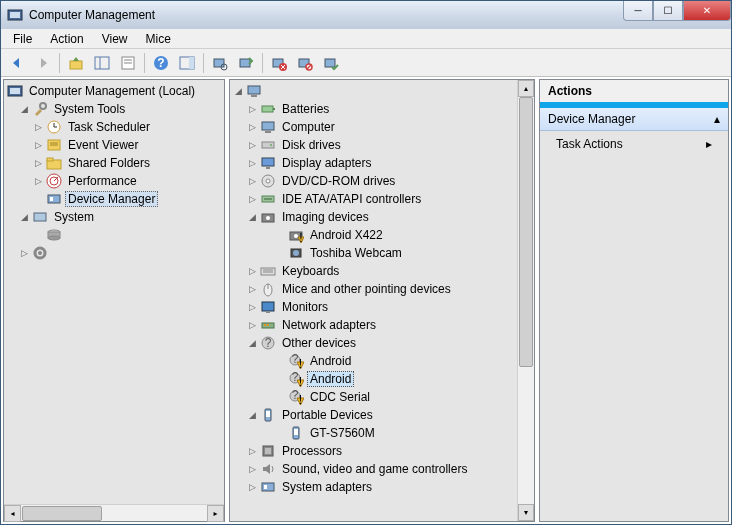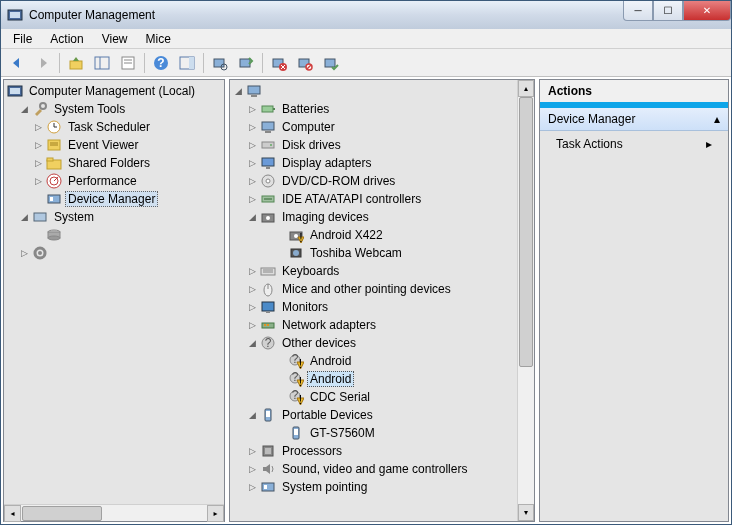--- a/index.html
+++ b/index.html
@@ -496,21 +496,21 @@
             <span class="nlabel">Sound, video and game controllers</span>
           </div>
           <div class="node" style="padding-left: 16px;">
             <span class="expander">▷</span>
             <span class="nicon">
               <svg width="16" height="16">
                 <rect x="2" y="4" width="12" height="8" fill="#8ab0d8" stroke="#456"></rect>
                 <rect x="4" y="6" width="3" height="4" fill="#fff"></rect>
               </svg>
             </span>
-            <span class="nlabel">System pointing</span>
+            <span class="nlabel">System adapters</span>
           </div>
         </div>
       <div class="vscroll">
         <div class="sbtn">▴</div>
         <div class="track">
             <div class="thumb"></div>
           </div>
         <div class="sbtn">▾</div>
       </div>
     </div>

